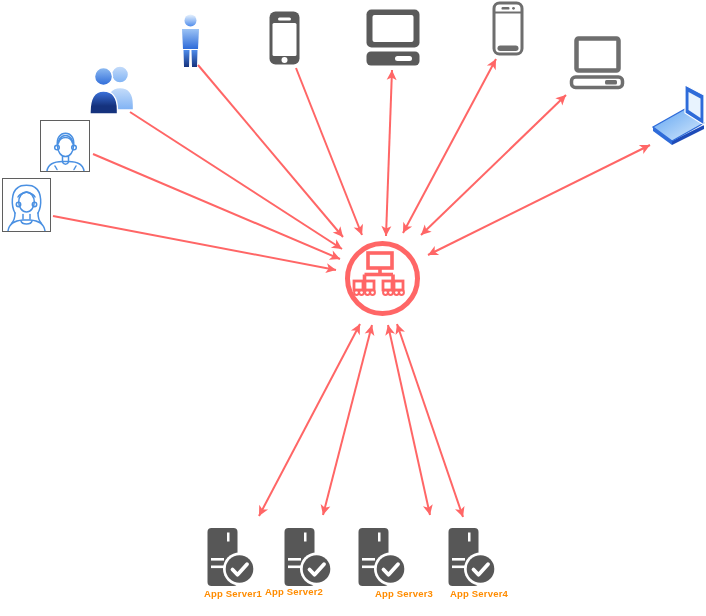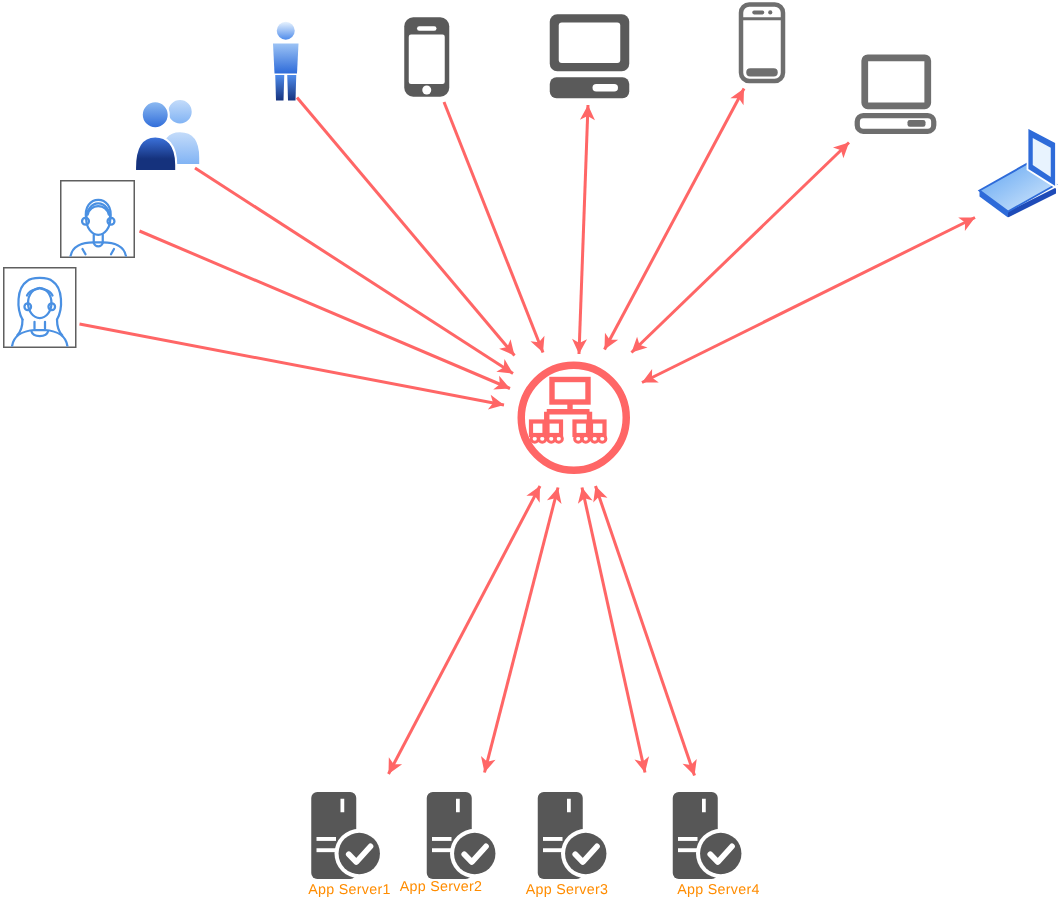--- a/index.html
+++ b/index.html
@@ -2,21 +2,21 @@
 <html><head>
 <meta charset="utf-8">
 <style>
   html,body{margin:0;padding:0;background:#ffffff;}
   .canvas{position:relative;width:706px;height:616px;background:#ffffff;overflow:hidden;
           font-family:"Liberation Sans",sans-serif;}
   .abs{position:absolute;}
   .avatar-box{background:#ffffff;border:1.5px solid #5f5f5f;box-sizing:border-box;
               display:flex;align-items:flex-end;justify-content:center;}
   .server-label{position:absolute;transform:translateX(-50%);color:#FF8C00;
-                font-size:9.5px;font-weight:400;letter-spacing:.2px;white-space:nowrap;text-align:center;}
+                font-size:9.5px;font-weight:700;letter-spacing:.2px;white-space:nowrap;text-align:center;}
   svg{display:block;}
 </style>
 </head>
 <body>
 
 <div class="canvas">
 
   <svg class="abs" style="left:0;top:0;" width="706" height="616" viewBox="0 0 706 616">
     <defs>
       <marker id="ah" viewBox="0 0 12 12" refX="11" refY="6" markerWidth="12" markerHeight="12" markerUnits="userSpaceOnUse" orient="auto-start-reverse">
@@ -211,21 +211,21 @@
 
   <svg class="abs" style="left:358px;top:527px;" width="50" height="61" viewBox="0 0 50 61">
     <rect x="0.5" y="1" width="30" height="58" rx="4" fill="#575757"></rect>
     <rect x="20" y="5.5" width="2.5" height="9" fill="#ffffff"></rect>
     <rect x="4" y="31" width="13" height="2.6" fill="#ffffff"></rect>
     <rect x="4" y="38.5" width="13" height="2.6" fill="#ffffff"></rect>
     <circle cx="32.5" cy="42" r="16.5" fill="#ffffff"></circle>
     <circle cx="32.5" cy="42" r="13.8" fill="#575757"></circle>
     <path d="M25.5,42.5 L30.5,47.7 L40,37.2" fill="none" stroke="#ffffff" stroke-width="3.8" stroke-linecap="round" stroke-linejoin="round"></path>
   </svg>
-  <div class="server-label" style="left:378px;top:588px;">App Server3</div>
+  <div class="server-label" style="left:404px;top:588px;">App Server3</div>
 
   <svg class="abs" style="left:448px;top:527px;" width="50" height="61" viewBox="0 0 50 61">
     <rect x="0.5" y="1" width="30" height="58" rx="4" fill="#575757"></rect>
     <rect x="20" y="5.5" width="2.5" height="9" fill="#ffffff"></rect>
     <rect x="4" y="31" width="13" height="2.6" fill="#ffffff"></rect>
     <rect x="4" y="38.5" width="13" height="2.6" fill="#ffffff"></rect>
     <circle cx="32.5" cy="42" r="16.5" fill="#ffffff"></circle>
     <circle cx="32.5" cy="42" r="13.8" fill="#575757"></circle>
     <path d="M25.5,42.5 L30.5,47.7 L40,37.2" fill="none" stroke="#ffffff" stroke-width="3.8" stroke-linecap="round" stroke-linejoin="round"></path>
   </svg>

